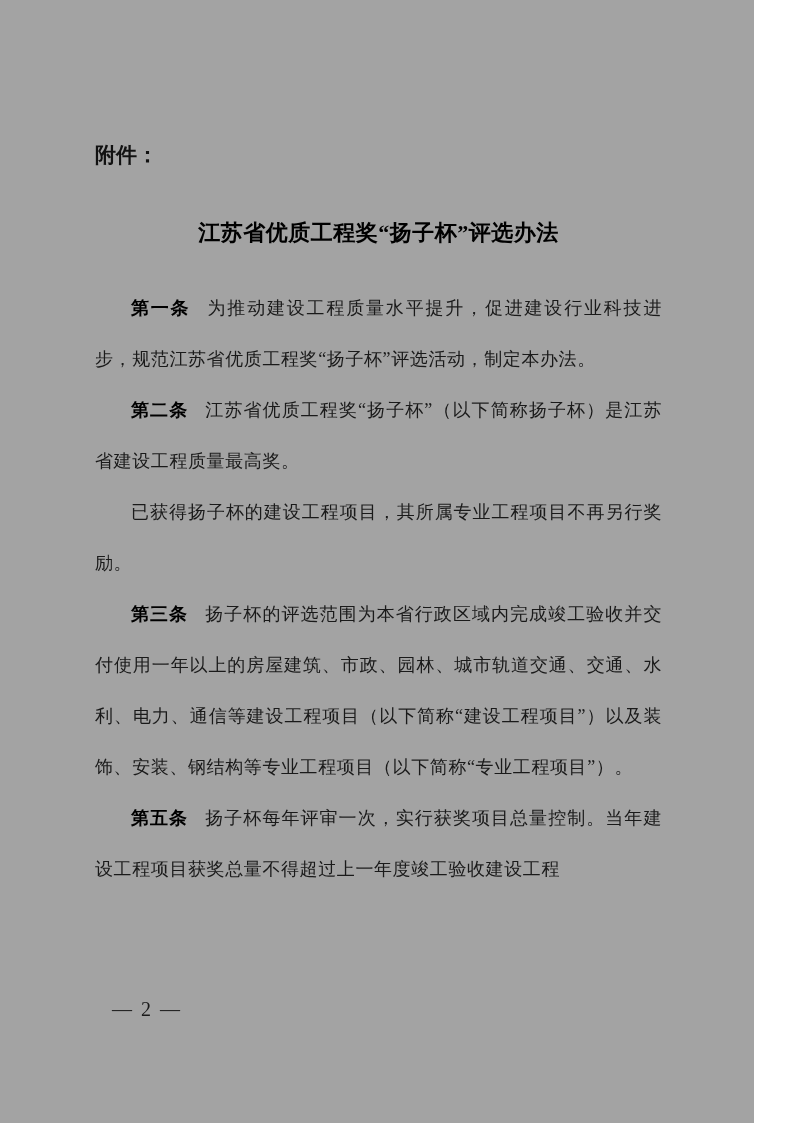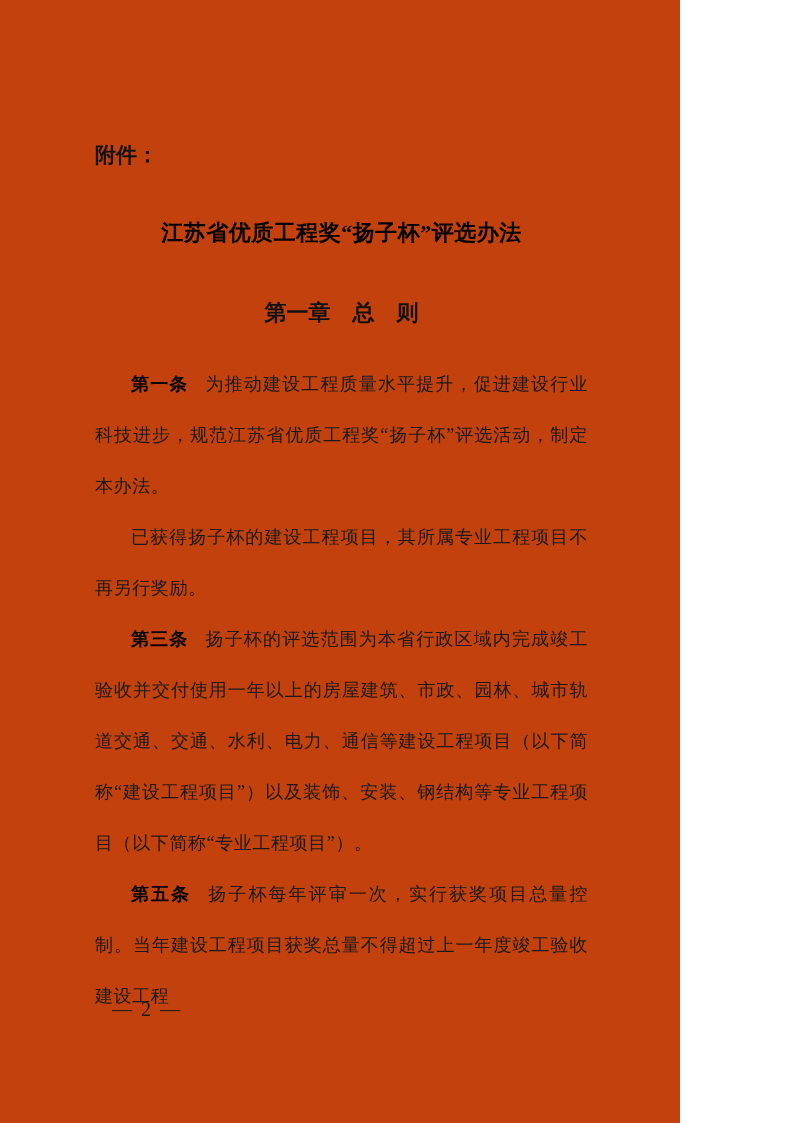--- a/index.html
+++ b/index.html
@@ -8,25 +8,25 @@
     background: #ffffff;
   }
   body {
     width: 794px;
     height: 1123px;
     font-family: "Liberation Serif", "DejaVu Serif", serif;
     color: #1a1a1a;
   }
   .page {
     position: relative;
-    width: 680px;
+    width: 754px;
     height: 1123px;
     box-sizing: border-box;
     padding: 143px 92px 0 95px;
-    background: #c2410c;
+    background: #a3a3a3;
     overflow: hidden;
   }
   .attachment-label {
     font-family: "Liberation Sans", "DejaVu Sans", sans-serif;
     font-weight: bold;
     font-size: 21px;
     line-height: 24px;
     color: #111;
   }
   .doc-title {
@@ -80,25 +80,25 @@
   }
 </style>
 </head>
 <body>
 
 <div class="page">
   <div class="attachment-label">附件：</div>
 
   <h1 class="doc-title">江苏省优质工程奖“扬子杯”评选办法</h1>
 
-  <h2 class="chapter-heading">第一章　总　则</h2>
 
   <div class="doc-body" id="paragraphs-container">
   <p class="para"><span class="article-lead">第一条</span><span class="article-text">为推动建设工程质量水平提升，促进建设行业科技进步，规范江苏省优质工程奖“扬子杯”评选活动，制定本办法。</span></p>
 
+  <p class="para"><span class="article-lead">第二条</span><span class="article-text">江苏省优质工程奖“扬子杯”（以下简称扬子杯）是江苏省建设工程质量最高奖。</span></p>
 
   <p class="para"><span class="article-lead"></span><span class="article-text">已获得扬子杯的建设工程项目，其所属专业工程项目不再另行奖励。</span></p>
 
   <p class="para"><span class="article-lead">第三条</span><span class="article-text">扬子杯的评选范围为本省行政区域内完成竣工验收并交付使用一年以上的房屋建筑、市政、园林、城市轨道交通、交通、水利、电力、通信等建设工程项目（以下简称“建设工程项目”）以及装饰、安装、钢结构等专业工程项目（以下简称“专业工程项目”）。</span></p>
 
 
   <p class="para"><span class="article-lead">第五条</span><span class="article-text">扬子杯每年评审一次，实行获奖项目总量控制。当年建设工程项目获奖总量不得超过上一年度竣工验收建设工程</span></p>
 </div>
 
   <div class="page-number">— 2 —</div>

